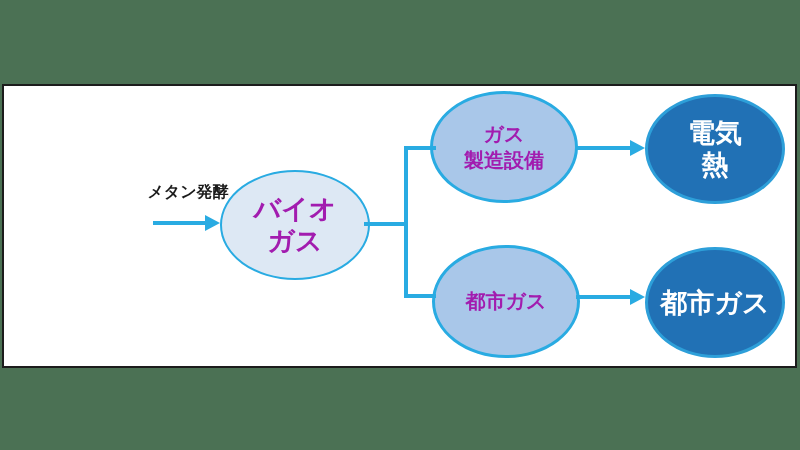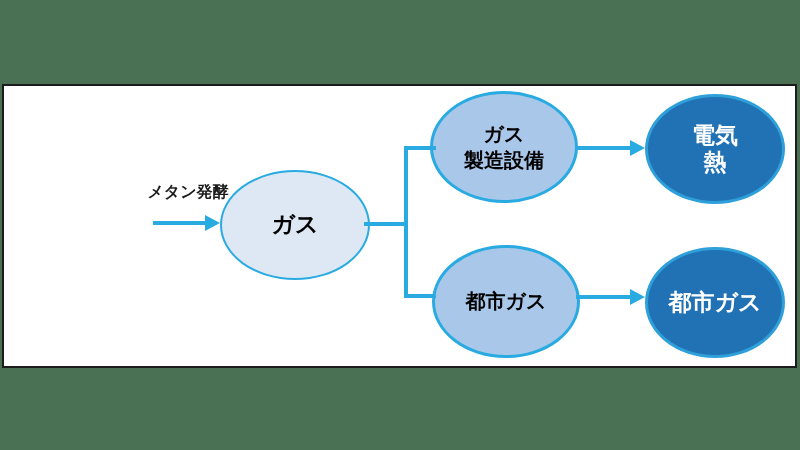--- a/index.html
+++ b/index.html
@@ -23,37 +23,37 @@
   }
   .node {
     position: absolute;
     border-radius: 50%;
     display: flex;
     flex-direction: column;
     align-items: center;
     justify-content: center;
     text-align: center;
     font-weight: bold;
-    color: #000000;
+    color: #a21caf;
     box-sizing: border-box;
   }
   .node.light {
     background: #dde8f4;
     border: 2px solid #29abe2;
   }
   .node.mid {
     background: #a9c7e9;
     border: 3px solid #29abe2;
   }
   .node.dark {
     background: #2171b5;
     border: 3px solid #2d9fd9;
     color: #ffffff;
   }
-  .node .l-big   { font-size: 23px; line-height: 1.18; text-align: right; }
+  .node .l-big   { font-size: 27px; line-height: 1.18; text-align: right; }
   .node .l-med   { font-size: 20px; line-height: 1.32; }
   .node .l-small { font-size: 17px; line-height: 1.35; }
   .cline {
     position: absolute;
     background: #29abe2;
   }
   .ahead {
     position: absolute;
     width: 0; height: 0;
     border-top: 8px solid transparent;
@@ -90,20 +90,21 @@
   #head-plant-citygas      { left: 626px; top: 203px; }
 </style>
 </head>
 <body>
 
 <div class="stage">
   <div class="panel">
 
 
     <div class="node light" id="node-biogas">
+      <span class="l-big">バイオ</span>
       <span class="l-big">ガス</span>
     </div>
 
     <div class="node mid" id="node-gas-engine">
       <span class="l-med">ガス</span>
       <span class="l-med">製造設備</span>
     </div>
 
     <div class="node mid" id="node-city-gas-plant">
       <span class="l-med">都市ガス</span>

